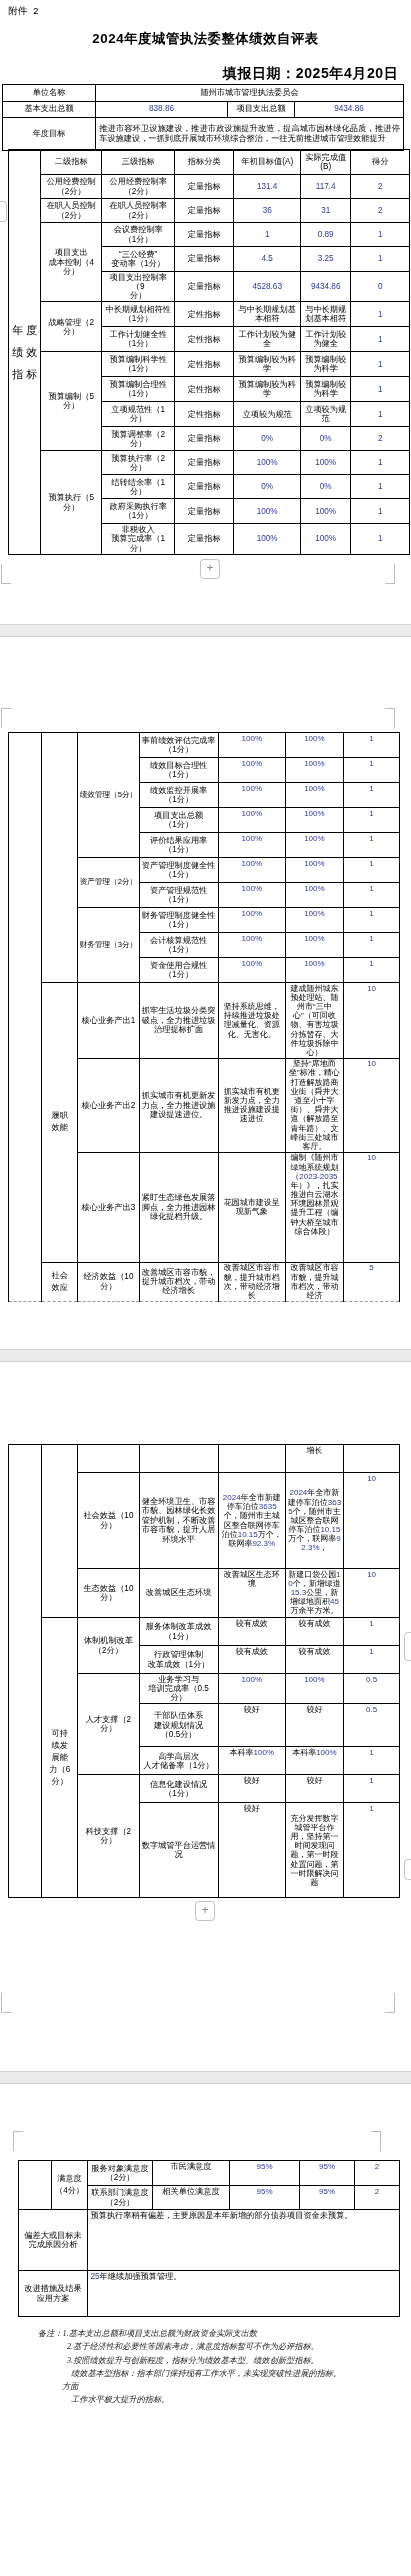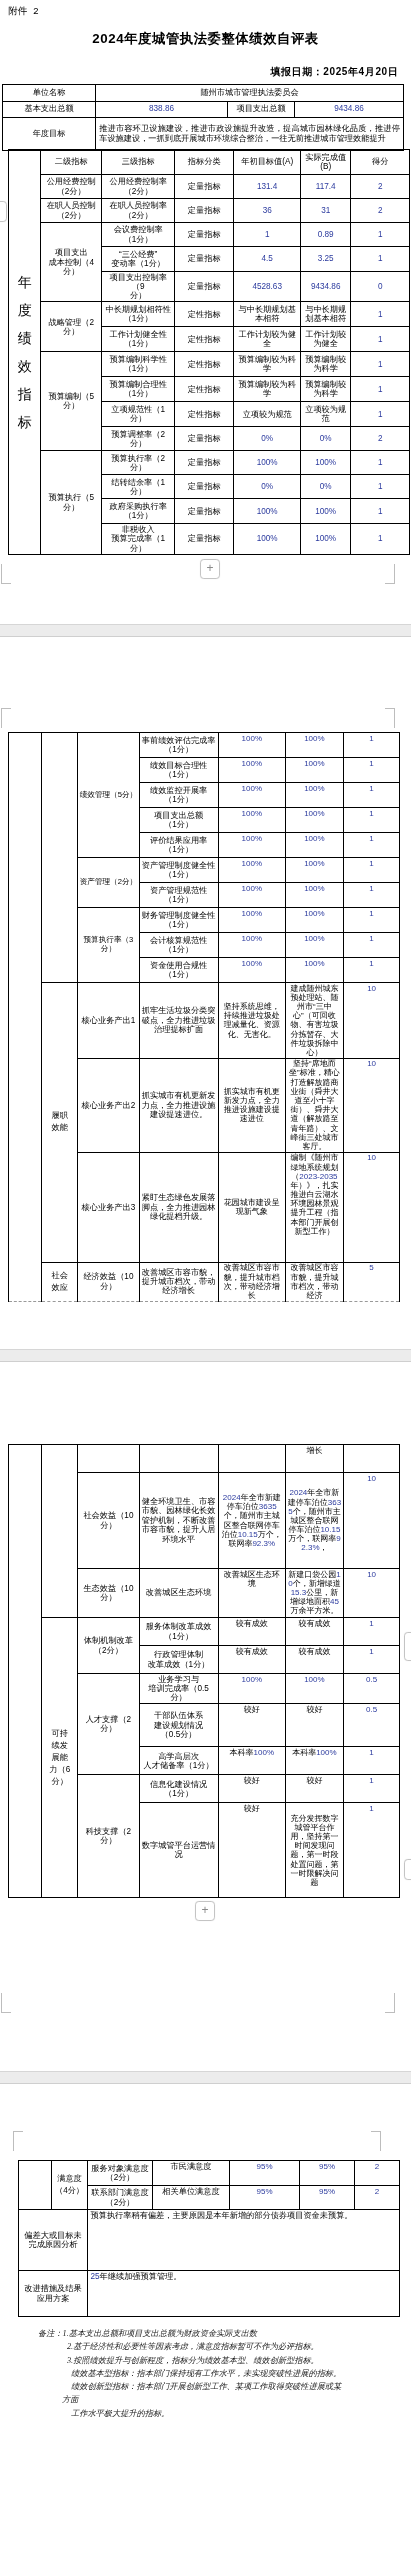--- a/index.html
+++ b/index.html
@@ -2,28 +2,28 @@
 <html style="font-size:10px"><head>
 <meta charset="utf-8">
 <style>
   html,body{margin:0;padding:0;background:#fff;}
   .canvas{position:relative;width:411px;height:2576px;background:#fff;overflow:hidden;
           font-family:"Liberation Sans","DejaVu Sans",sans-serif;color:#000;}
   .abs{position:absolute;}
   
   .attach{left:8.2px;top:5px;font-size:9.5px;font-family:Liberation Mono, monospace;}
   .title{left:0;top:30px;width:411px;text-align:center;font-size:13.3px;font-weight:bold;letter-spacing:0.6px;}
-  .fdate{top:65px;right:12.7px;font-size:10px;font-weight:600;letter-spacing:0.6px;}
+  .fdate{top:65px;right:12.7px;font-size:14px;font-weight:600;letter-spacing:0.6px;}
   
   table{border-collapse:collapse;table-layout:fixed;}
   .doc-table{border:1.3px solid #000;}
   td,th{border:0.6px solid #000;text-align:center;vertical-align:middle;
         font-size:8.2px;line-height:1.15;padding:0.6px 1.3px;white-space:pre-line;
         font-weight:normal;overflow:hidden;word-break:break-all;}
-  .side{font-size:14px;line-height:2.0;}
+  .side{font-size:11px;line-height:2.0;}
   .secl{font-size:8.2px;line-height:1.45;}
   .g12{font-size:7.6px;}
   .v2{font-size:8px;vertical-align:top;}
   .vt{vertical-align:top;}
   .lft{text-align:left;}
   .just{text-align:justify;padding:1.3px 3.2px;}
   .num{color:#2b3a9e;}
   .db{border-bottom:0.6px dashed #999;}
   .dt{border-top:0.6px dashed #999;}
   .t2{border-bottom:0.6px dashed #999;}
@@ -297,21 +297,21 @@
       <td class="v v2"><span class="num">1</span></td>
     </tr>
     <tr style="height:25px">
       <td>资产管理规范性
 （1分）</td>
       <td class="v v2"><span class="num">100%</span></td>
       <td class="v v2"><span class="num">100%</span></td>
       <td class="v v2"><span class="num">1</span></td>
     </tr>
     <tr style="height:25px">
-      <td rowspan="3" class="g12">预算执行率（3分）</td>
+      <td rowspan="3" class="g12">财务管理（3分）</td>
       <td>财务管理制度健全性
 （1分）</td>
       <td class="v v2"><span class="num">100%</span></td>
       <td class="v v2"><span class="num">100%</span></td>
       <td class="v v2"><span class="num">1</span></td>
     </tr>
     <tr style="height:25px">
       <td>会计核算规范性
 （1分）</td>
       <td class="v v2"><span class="num">100%</span></td>
@@ -338,21 +338,21 @@
       <td>核心业务产出2</td>
       <td>抓实城市有机更新发力点，全力推进设施建设提速进位。</td>
       <td class="v v2" style="vertical-align:middle"><span>抓实城市有机更新发力点，全力推进设施建设提速进位</span></td>
       <td class="v v2"><span>坚持“席地而坐”标准，精心打造解放路商业街（舜井大道至小十字街）、舜井大道（解放路至青年路）、文峰街三处城市客厅。</span></td>
       <td class="v v2"><span class="num">10</span></td>
     </tr>
     <tr style="height:110px">
       <td>核心业务产出3</td>
       <td>紧盯生态绿色发展落脚点，全力推进园林绿化提档升级。</td>
       <td class="v v2" style="vertical-align:middle"><span>花园城市建设呈现新气象</span></td>
-      <td class="v v2"><span>编制《随州市绿地系统规划（</span><span class="num">2023-2035</span><span>年）》，扎实推进白云湖水环境园林景观提升工程（指本部门开展创新型工作）</span></td>
+      <td class="v v2"><span>编制《随州市绿地系统规划（</span><span class="num">2023-2035</span><span>年）》，扎实推进白云湖水环境园林景观提升工程（编钟大桥至城市综合体段）</span></td>
       <td class="v v2"><span class="num">10</span></td>
     </tr>
     <tr style="height:39px">
       <td class="secl db">社会
 效应</td>
       <td class="db">经济效益（10分）</td>
       <td class="db">改善城区市容市貌，提升城市档次，带动经济增长</td>
       <td class="v v2 db"><span>改善城区市容市貌，提升城市档次，带动经济增长</span></td>
       <td class="v v2 db"><span>改善城区市容市貌，提升城市档次，带动经济</span></td>
       <td class="v v2 db"><span class="num">5</span></td>
@@ -507,19 +507,18 @@
       <td colspan="5" class="vt lft v" style="padding:1.3px 2.5px;"><span class="num">25</span><span>年继续加强预算管理。</span></td>
     </tr>
   </tbody>
     </table>
 
   <div class="abs notes">
     <div style="padding-left:38px;">备注：1.基本支出总额和项目支出总额为财政资金实际支出数</div>
     <div style="padding-left:67px;">2.基于经济性和必要性等因素考虑，满意度指标暂可不作为必评指标。</div>
     <div style="padding-left:67px;">3.按照绩效提升与创新程度，指标分为绩效基本型、绩效创新型指标。</div>
     <div style="padding-left:71px;">绩效基本型指标：指本部门保持现有工作水平，未实现突破性进展的指标。</div>
-    <div style="padding-left:71px;">绩效创新型指标：指本部门开展创新型工作、某项工作取得突破性进展或某</div>
     <div style="padding-left:62px;">方面</div>
     <div style="padding-left:71px;">工作水平极大提升的指标。</div>
   </div>
 
 </div>
 
 
 </body></html>

